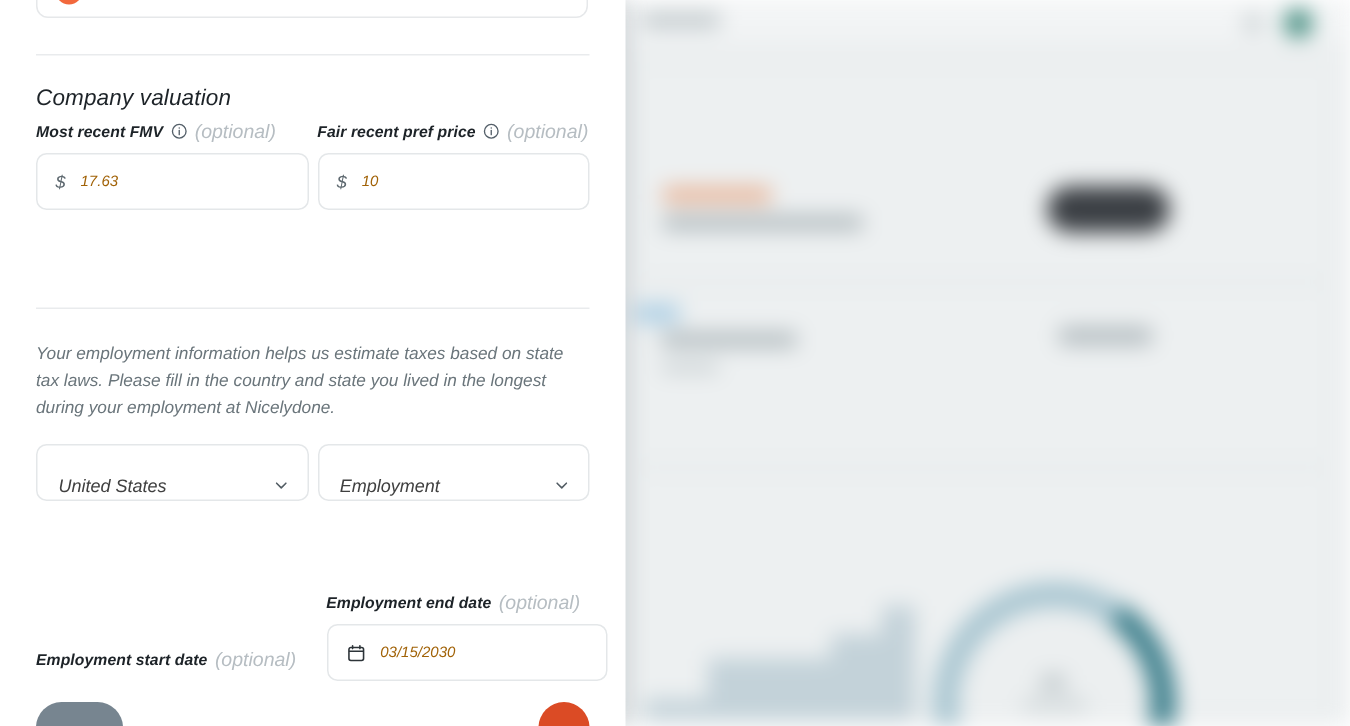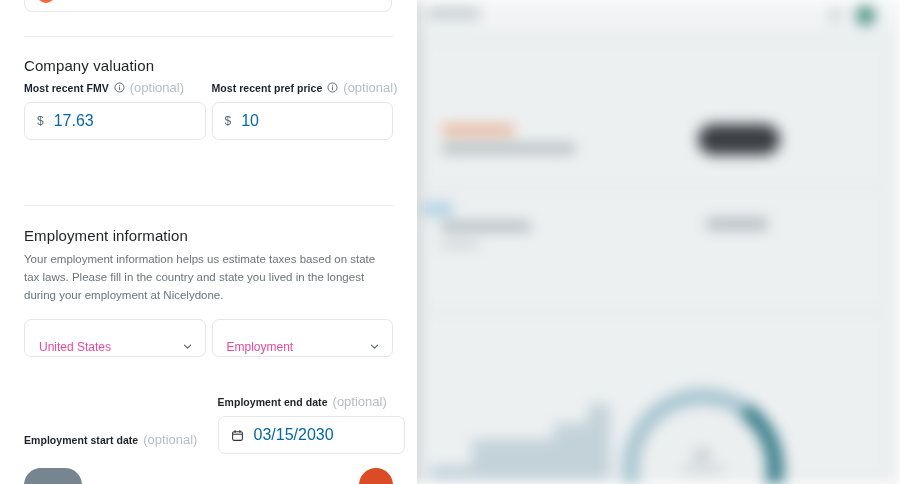--- a/index.html
+++ b/index.html
@@ -10,20 +10,21 @@
     overflow: hidden;
     font-family: "Liberation Sans", sans-serif;
     background: #ffffff;
   }
 
   #app {
     position: relative;
     width: 900px;
     height: 484px;
     overflow: hidden;
+    font-style: italic;
   }
 
   
   .backdrop {
     position: absolute;
     inset: 0;
     background: #e9edee;
     filter: blur(7px);
     overflow: hidden;
   }
@@ -243,34 +244,34 @@
     padding: 0 12px;
     gap: 10px;
     font-size: 12px;
     color: #1d2328;
   }
   .prefix {
     color: #5d686f;
     font-size: 12px;
   }
   .input-val {
-    font-size: 16px;
-    color: #0369a1;
+    font-size: 10px;
+    color: #a16207;
   }
   .select-box {
     height: 38px;
     border: 1px solid #e4e7e9;
     border-radius: 7px;
     background: #fff;
     display: flex;
     align-items: center;
     justify-content: space-between;
     padding: 17px 12px 0 14px;
     font-size: 12px;
-    color: #ec4899;
+    color: #404040;
     cursor: pointer;
   }
   .chev {
     width: 11px; height: 11px;
     color: #525c63;
     flex: 0 0 auto;
   }
   .chev svg { display: block; }
   .cal-icon {
     width: 13px; height: 13px;
@@ -377,21 +378,21 @@
               <span class="lbl-opt">(optional)</span>
             </div>
             <div class="input-box">
               <span class="prefix">$</span>
               <span class="input-val">17.63</span>
             </div>
           </div>
 
           <div class="field">
             <div class="field-label">
-              <span class="lbl">Most recent pref price</span>
+              <span class="lbl">Fair recent pref price</span>
               <span class="info-icon">
                 <svg viewBox="0 0 16 16" fill="none" stroke="currentColor" stroke-width="1.3">
                   <circle cx="8" cy="8" r="6.6"></circle>
                   <line x1="8" y1="7.2" x2="8" y2="11.3" stroke-linecap="round"></line>
                   <circle cx="8" cy="4.8" r="0.75" fill="currentColor" stroke="none"></circle>
                 </svg>
               </span>
               <span class="lbl-opt">(optional)</span>
             </div>
             <div class="input-box">
@@ -399,21 +400,20 @@
               <span class="input-val">10</span>
             </div>
           </div>
 
         </div>
       </div>
 
       <div class="divider div-2"></div>
 
       <div class="section sec-employment">
-        <h2 class="sec-title">Employment information</h2>
         <p class="sec-desc">Your employment information helps us estimate taxes based on state tax laws. Please fill in the country and state you lived in the longest during your employment at Nicelydone.</p>
 
         <div class="field-row">
 
           <div class="field">
             <div class="select-box">
               <span>United States</span>
               <span class="chev">
                 <svg viewBox="0 0 16 16" fill="none" stroke="currentColor" stroke-width="1.5" stroke-linecap="round" stroke-linejoin="round">
                   <polyline points="3.5,6 8,10.5 12.5,6"></polyline>

